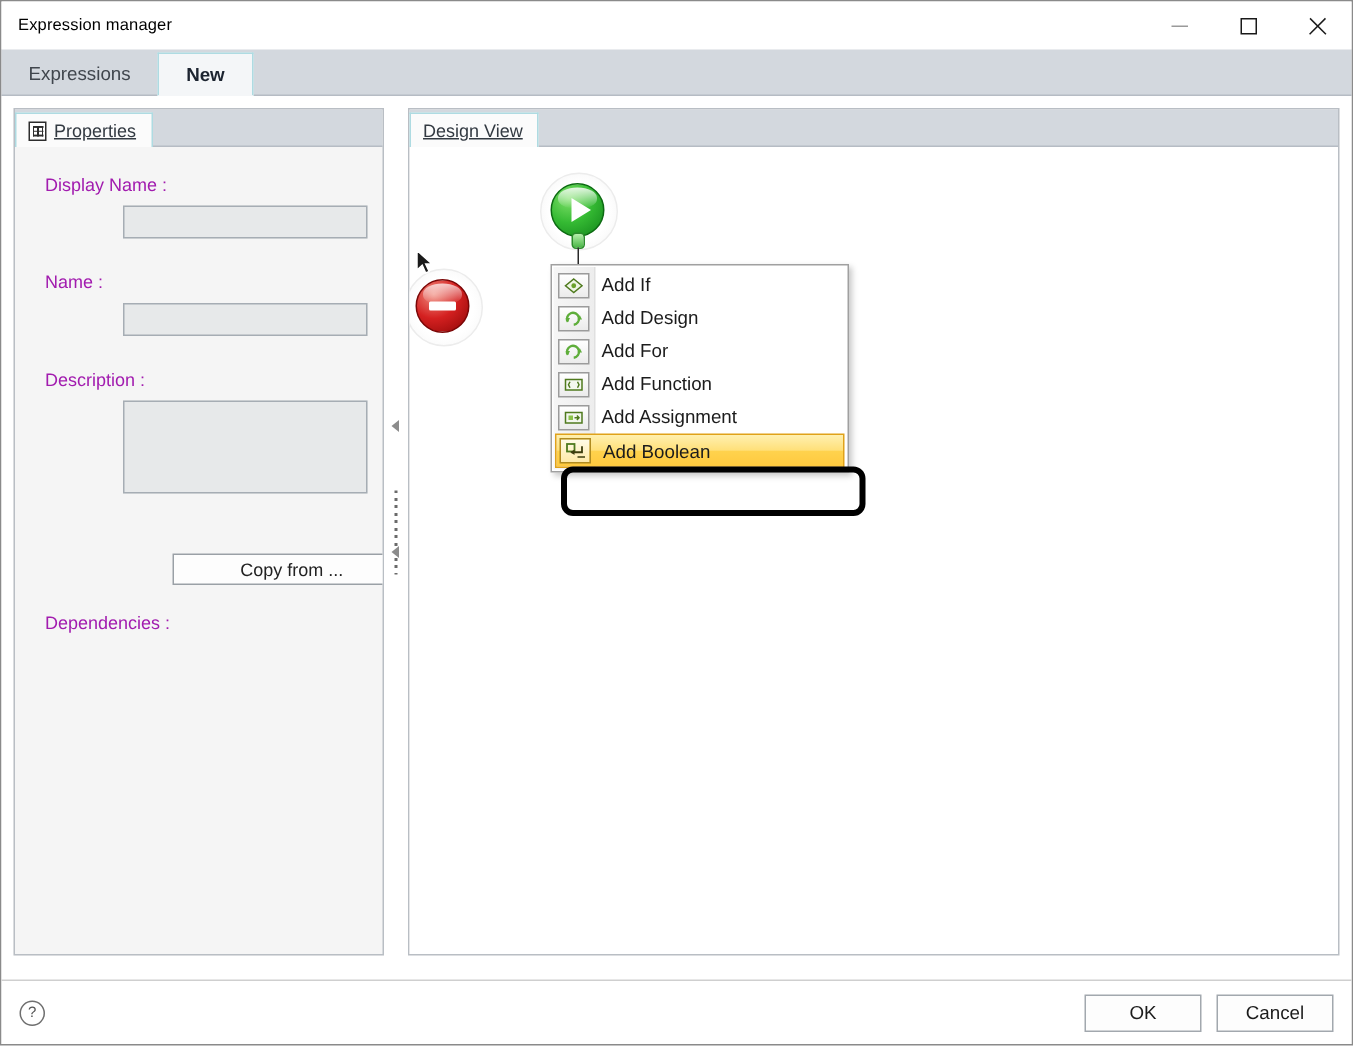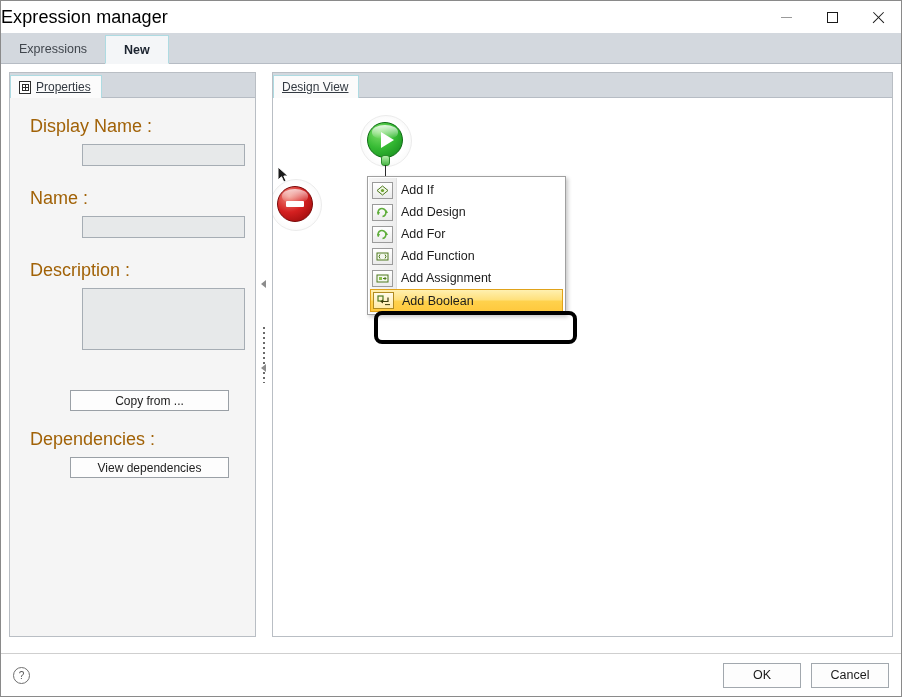--- a/index.html
+++ b/index.html
@@ -20,22 +20,22 @@
   }
 
   
   .titlebar {
     height: 32px; min-height: 32px;
     background: #ffffff;
     display: flex; align-items: center;
     position: relative;
   }
   .title-text {
-    font-size: 18px; color: #000000;
-    letter-spacing: .1px;
+    font-size: 11px; color: #000000;
+    padding-left: 11px; letter-spacing: .1px;
   }
   .wctrls { position: absolute; right: 0; top: 0; height: 32px; display: flex; }
   .wbtn {
     width: 46px; height: 32px;
     display: flex; align-items: center; justify-content: center;
     cursor: default;
   }
   .min-glyph { width: 11px; height: 1px; background: #9a9a9a; display:block; }
   .max-glyph { width: 11px; height: 11px; border: 1.3px solid #1a1a1a; box-sizing: border-box; display:block;}
   .close-glyph { position: relative; width: 13px; height: 13px; display:block; }
@@ -136,41 +136,41 @@
     content:""; position:absolute; left:1.5px; top:2px; right:1.5px; bottom:1.5px;
     background-image:
       repeating-linear-gradient(to bottom, #2d2d2d 0 1px, transparent 1px 3px),
       repeating-linear-gradient(to right, #2d2d2d 0 1px, transparent 1px 3px);
   }
 
   .pane-content { flex: 1; position: relative; overflow: hidden; }
 
   
   .form { padding: 18px 20px 0 20px; }
-  .flabel { font-size: 18px; color: #a16207; margin-bottom: 7px; }
+  .flabel { font-size: 12px; color: #a21caf; margin-bottom: 7px; }
   .finput {
     width: 163px; height: 22px;
     margin-left: 52px;
     background: #e7e9ea;
     border: 1px solid #a6adb4;
     box-sizing: border-box;
     margin-bottom: 22px;
   }
   .ftext {
     width: 163px; height: 62px;
     margin-left: 52px;
     background: #e7e9ea;
     border: 1px solid #a6adb4;
     box-sizing: border-box;
     margin-bottom: 22px;
   }
   .fbtn {
     display: block;
     width: 159px; height: 21px;
-    margin-left: 40px;
+    margin-left: 85px;
     background: #fdfdfd;
     border: 1px solid #9aa0a6;
     box-sizing: border-box;
     font-family: "Liberation Sans", sans-serif;
     font-size: 12px; color: #222;
     cursor: default;
     padding: 0;
   }
   .spacer-18 { height: 18px; }
 
@@ -365,21 +365,20 @@
           <div class="finput"></div>
 
           <div class="flabel">Description :</div>
           <div class="ftext"></div>
 
           <div class="spacer-18"></div>
           <button class="fbtn">Copy from ...</button>
 
           <div class="spacer-18"></div>
           <div class="flabel">Dependencies :</div>
-          <button class="fbtn">View dependencies</button>
         </div>
       </div>
     </div>
 
     <div class="splitter">
       <span class="arr up"></span>
       <span class="grip"></span>
       <span class="arr dn"></span>
     </div>
 

